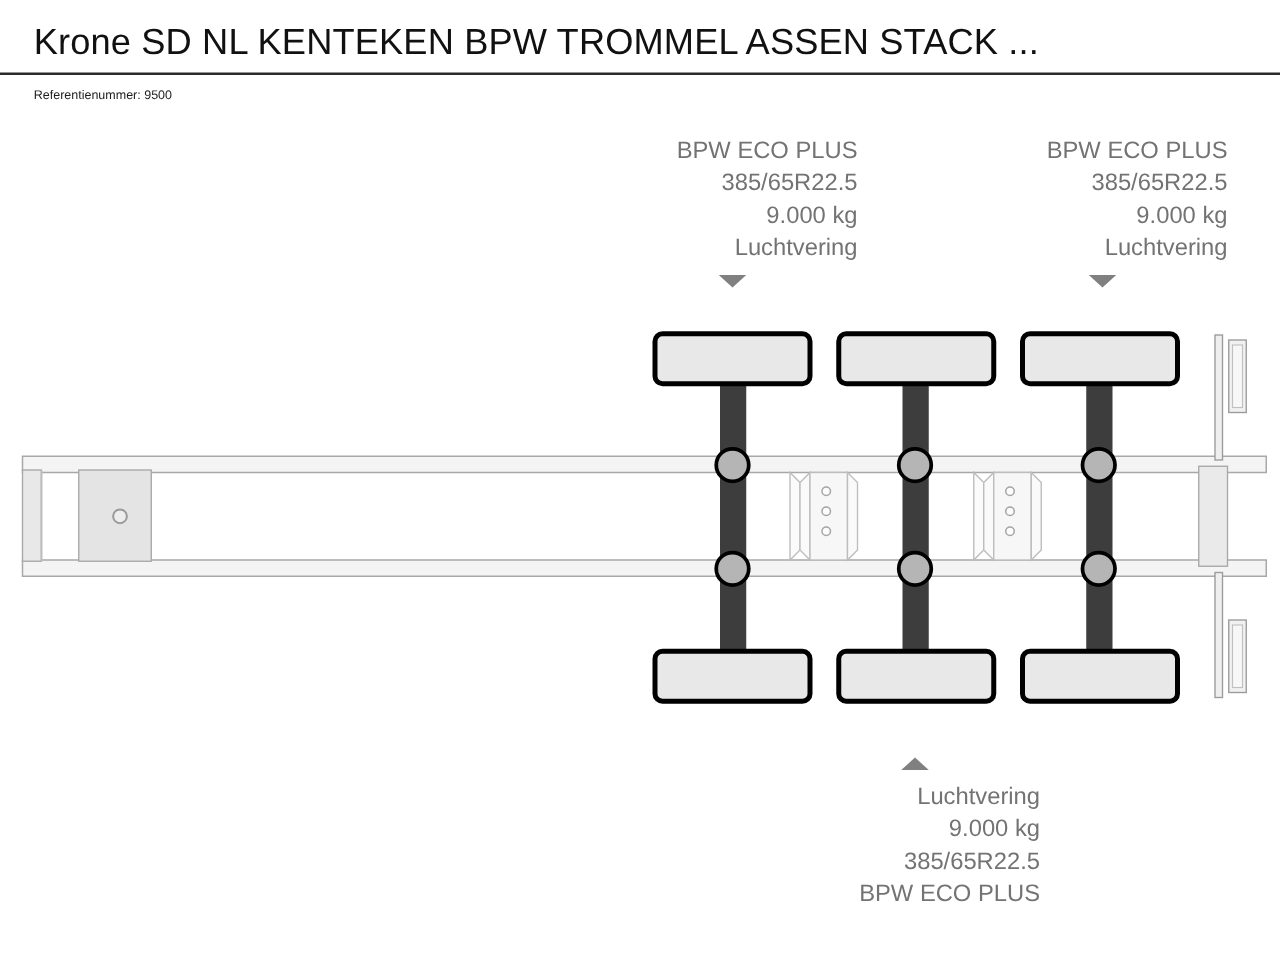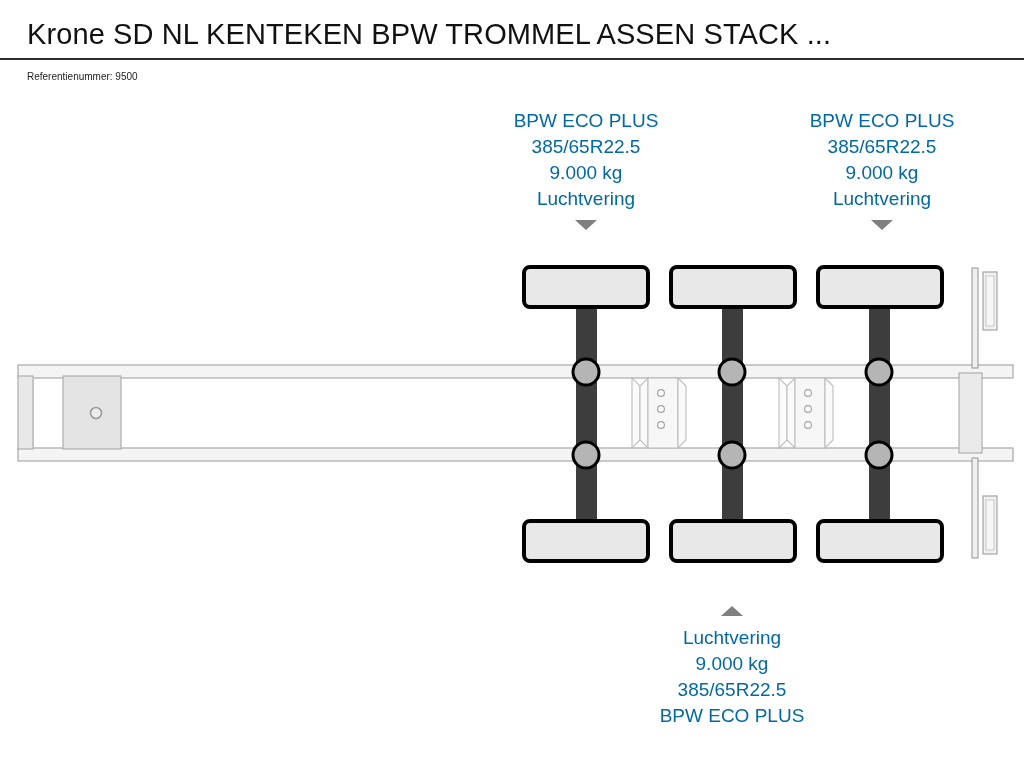--- a/index.html
+++ b/index.html
@@ -48,24 +48,24 @@
     top: 68px;
     font-size: 10px;
     line-height: 18px;
     color: #1d1d1d;
     white-space: nowrap;
   }
 
   
   .label-group {
     position: absolute;
-    text-align: center;
+    text-align: right;
     font-size: 19px;
     line-height: 26px;
-    color: #0369a1;
+    color: #737373;
     white-space: nowrap;
   }
   .label-group .line { display: block; }
 
   .arrow {
     position: absolute;
     width: 0;
     height: 0;
   }
   .arrow.down {

